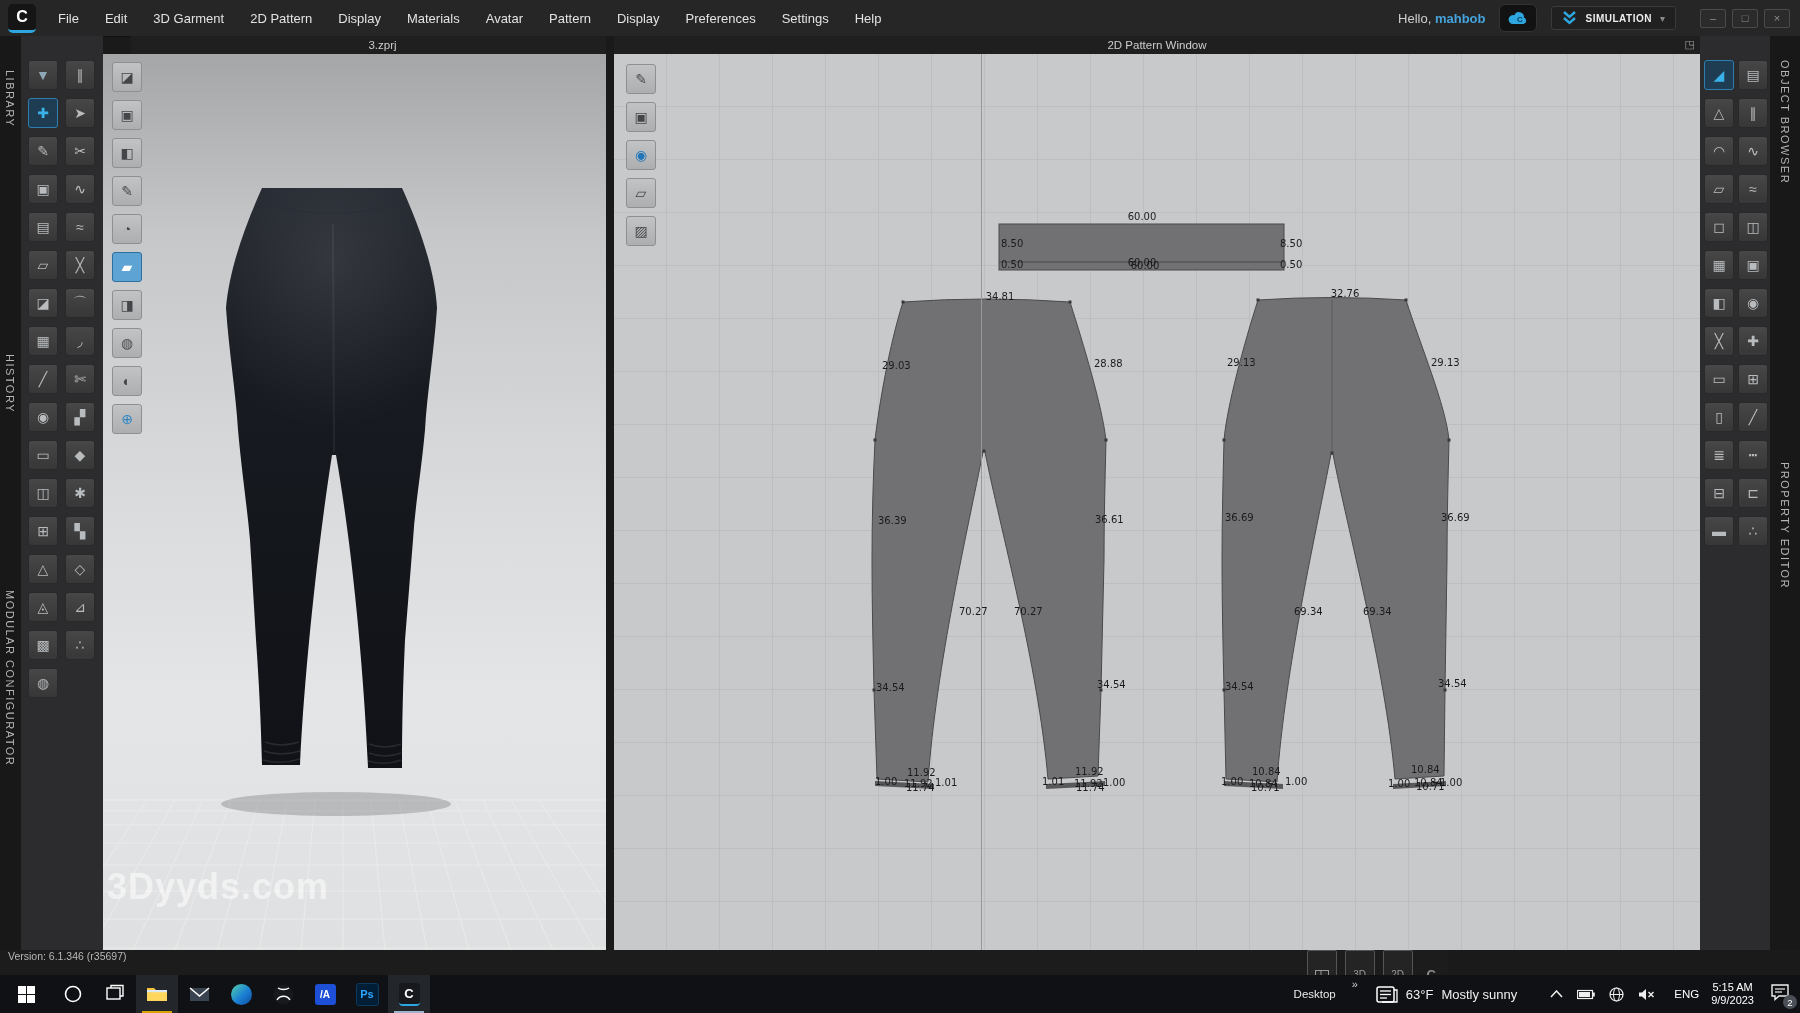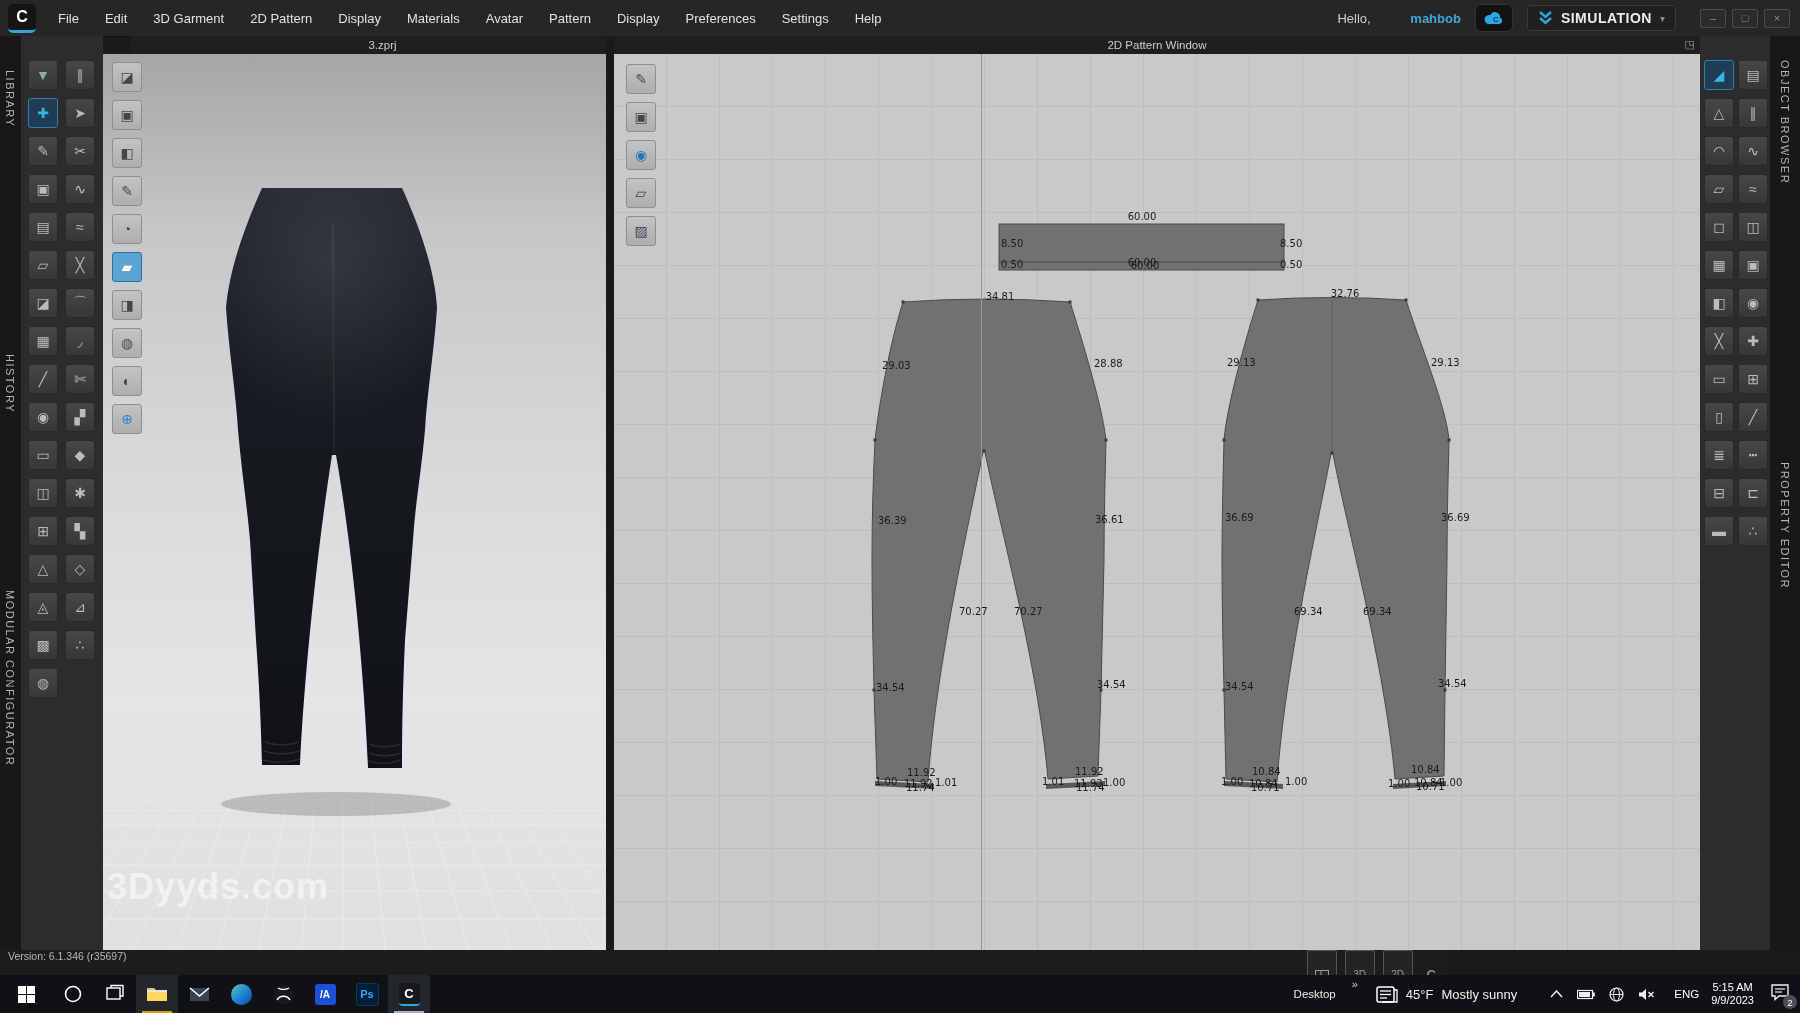--- a/index.html
+++ b/index.html
@@ -9,26 +9,26 @@
   
   #menubar{left:0;top:0;width:1800px;height:36px;background:#262626;border-bottom:1px solid #111;
     display:flex;align-items:center;color:#e2e2e2;font-size:13px;}
   #clo-logo{width:28px;height:26px;margin-left:8px;background:#151515;border-radius:5px;
     display:flex;align-items:center;justify-content:center;color:#fff;font-weight:bold;font-size:16px;
     border-bottom:3px solid #2ea7e0;}
   #menu-items{display:flex;gap:26px;margin-left:22px;}
   #menu-items span{cursor:default;}
   #menu-right{margin-left:auto;display:flex;align-items:center;gap:14px;margin-right:10px;}
   #greeting{font-size:13px;color:#cfcfcf;}
-  #greeting b{color:#45a3dc;font-weight:bold;margin-left:36px;}
+  #greeting b{color:#45a3dc;font-weight:bold;}
   #cloud-tile{width:36px;height:26px;background:#121212;border:1px solid #333;border-radius:6px;
     display:flex;align-items:center;justify-content:center;}
   #sim-block{display:flex;align-items:center;gap:8px;background:#202020;border:1px solid #3a3a3a;
     border-radius:3px;padding:4px 10px;}
-  #sim-label{font-weight:bold;font-size:14px;letter-spacing:.5px;color:#ededed;}
+  #sim-label{font-weight:bold;font-size:10px;letter-spacing:.5px;color:#ededed;}
   #sim-caret{color:#8a8a8a;font-size:10px;}
   .winctl{width:24px;height:17px;border:1px solid #4a4a4a;border-radius:2px;color:#8f8f8f;
     font-size:11px;display:flex;align-items:center;justify-content:center;background:#2b2b2b;}
   #winctls{display:flex;gap:6px;margin-left:10px;}
   
   .vstrip{background:#181818;}
   .vlabel{writing-mode:vertical-rl;color:#b5b5b5;font-size:11px;letter-spacing:1.5px;position:absolute;}
   
   .toolcol{display:flex;flex-direction:column;gap:8px;}
   .tool-tile{width:28px;height:28px;border-radius:3px;display:flex;align-items:center;justify-content:center;
@@ -474,21 +474,21 @@
         <span id="tb-overflow">»</span>
       </div>
       <div id="tb-weather">
         <svg width="22" height="17" viewBox="0 0 22 17">
           <rect x="1" y="1" width="17" height="15" rx="2" fill="none" stroke="#fff" stroke-width="1.5"></rect>
           <line x1="4" y1="5" x2="15" y2="5" stroke="#fff" stroke-width="1.3"></line>
           <line x1="4" y1="8.5" x2="15" y2="8.5" stroke="#fff" stroke-width="1.3"></line>
           <line x1="4" y1="12" x2="11" y2="12" stroke="#fff" stroke-width="1.3"></line>
           <path d="M18 4 L21 4 L21 16 L6 16" fill="none" stroke="#fff" stroke-width="1.3"></path>
         </svg>
-        <span>45°F</span>
+        <span>63°F</span>
         <span>Mostly sunny</span>
       </div>
       <div class="tray-ic">
         <svg width="13" height="8" viewBox="0 0 13 8">
           <polyline points="1,7 6.5,1 12,7" fill="none" stroke="#eee" stroke-width="1.5"></polyline>
         </svg>
       </div>
       <div class="tray-ic">
         <svg width="18" height="11" viewBox="0 0 18 11">
           <rect x="0.5" y="1.5" width="15" height="8" fill="none" stroke="#eee" stroke-width="1.2"></rect>

